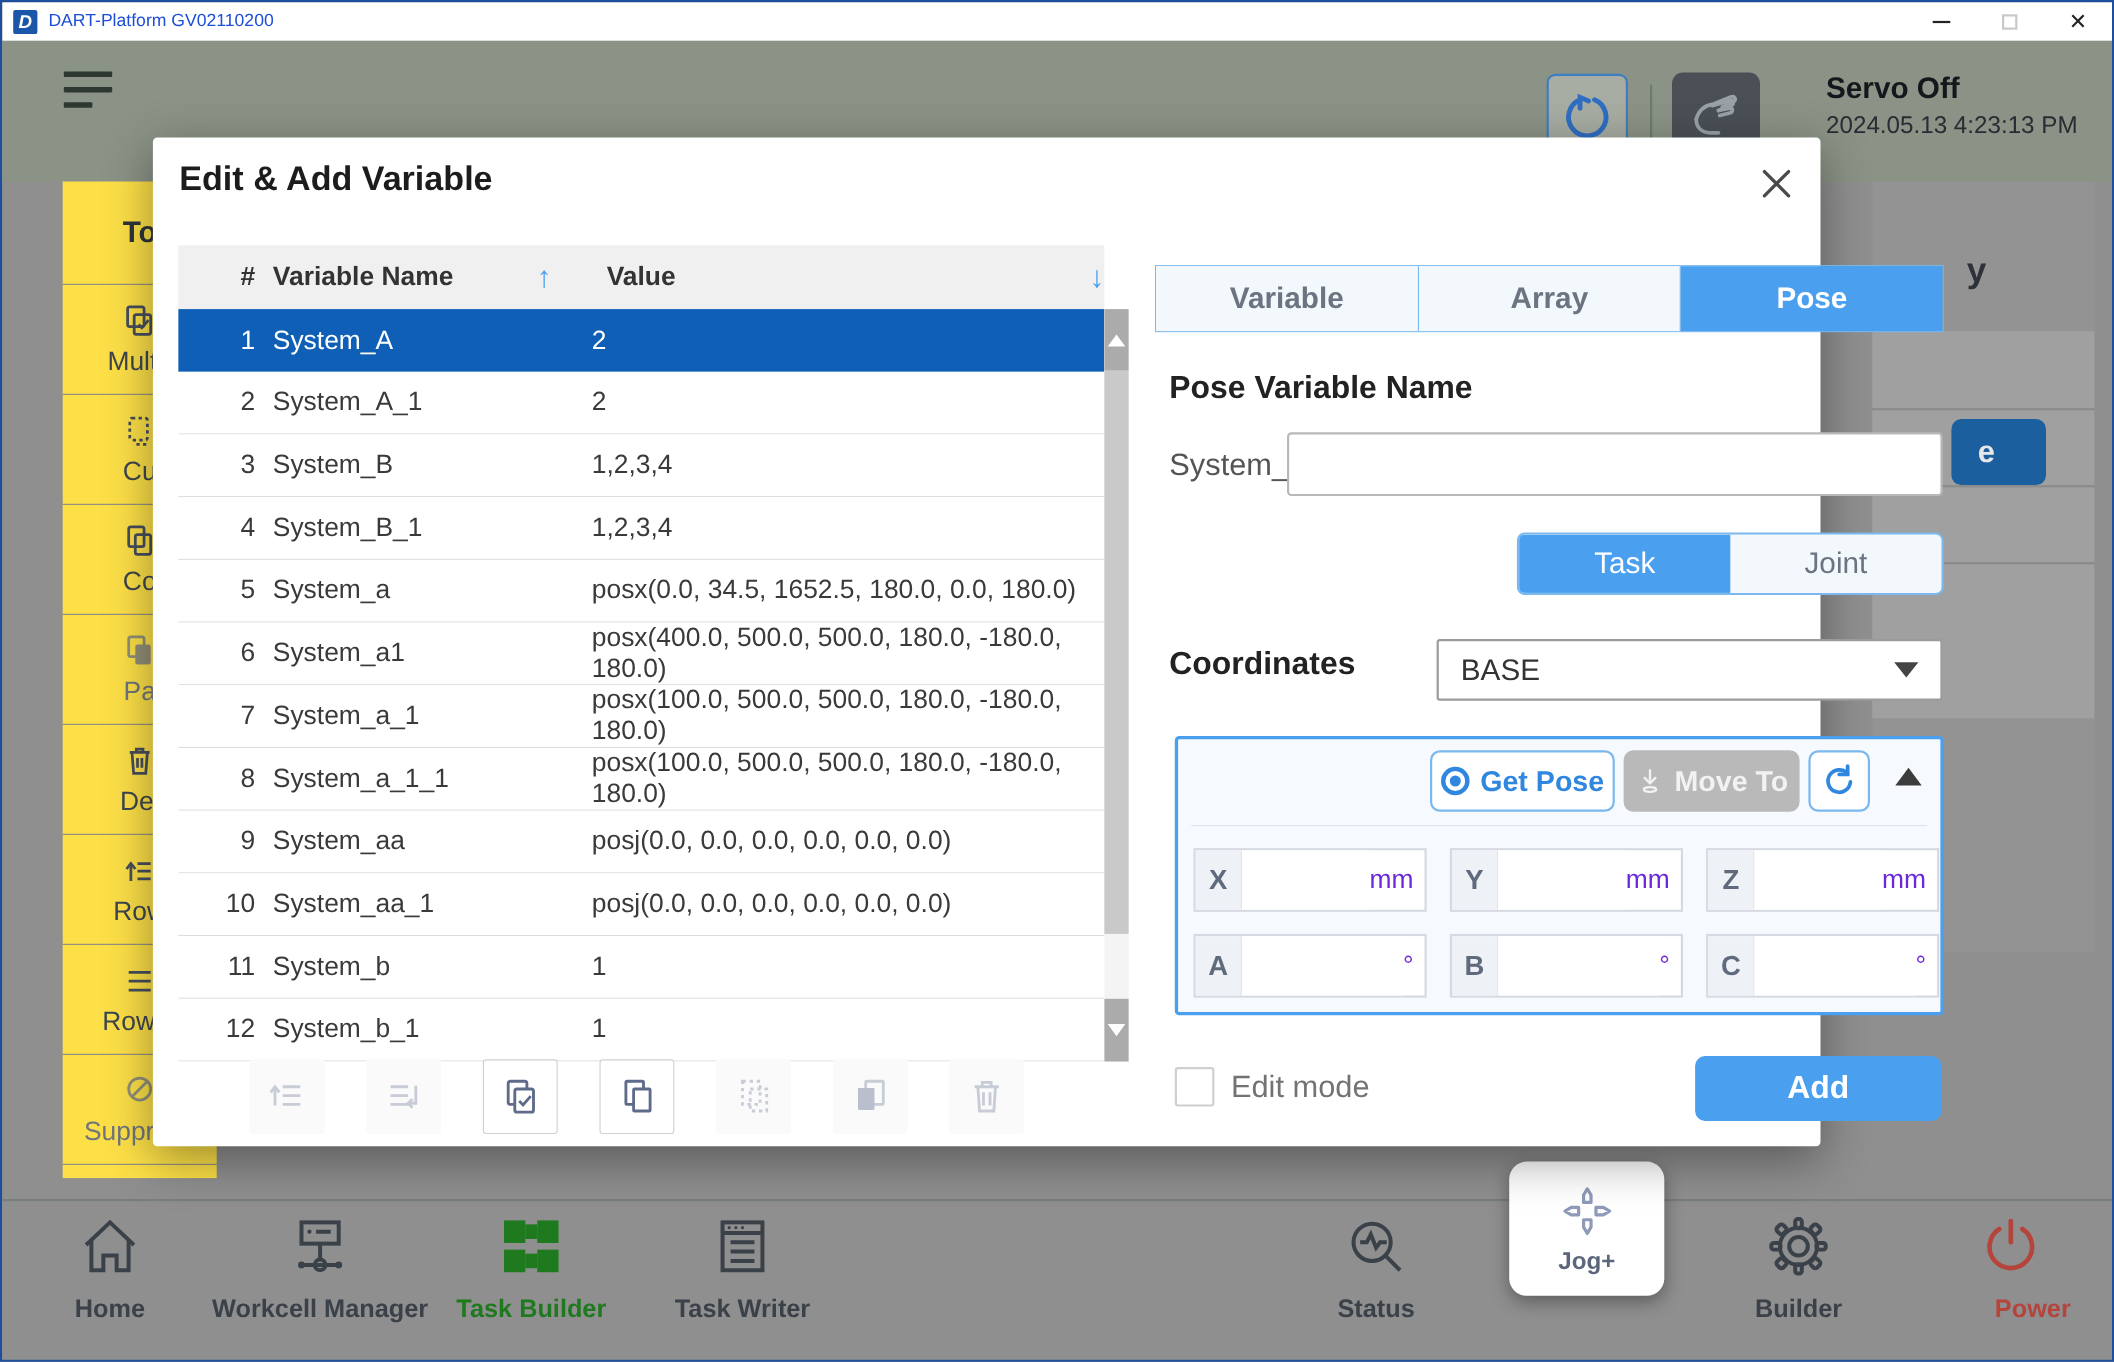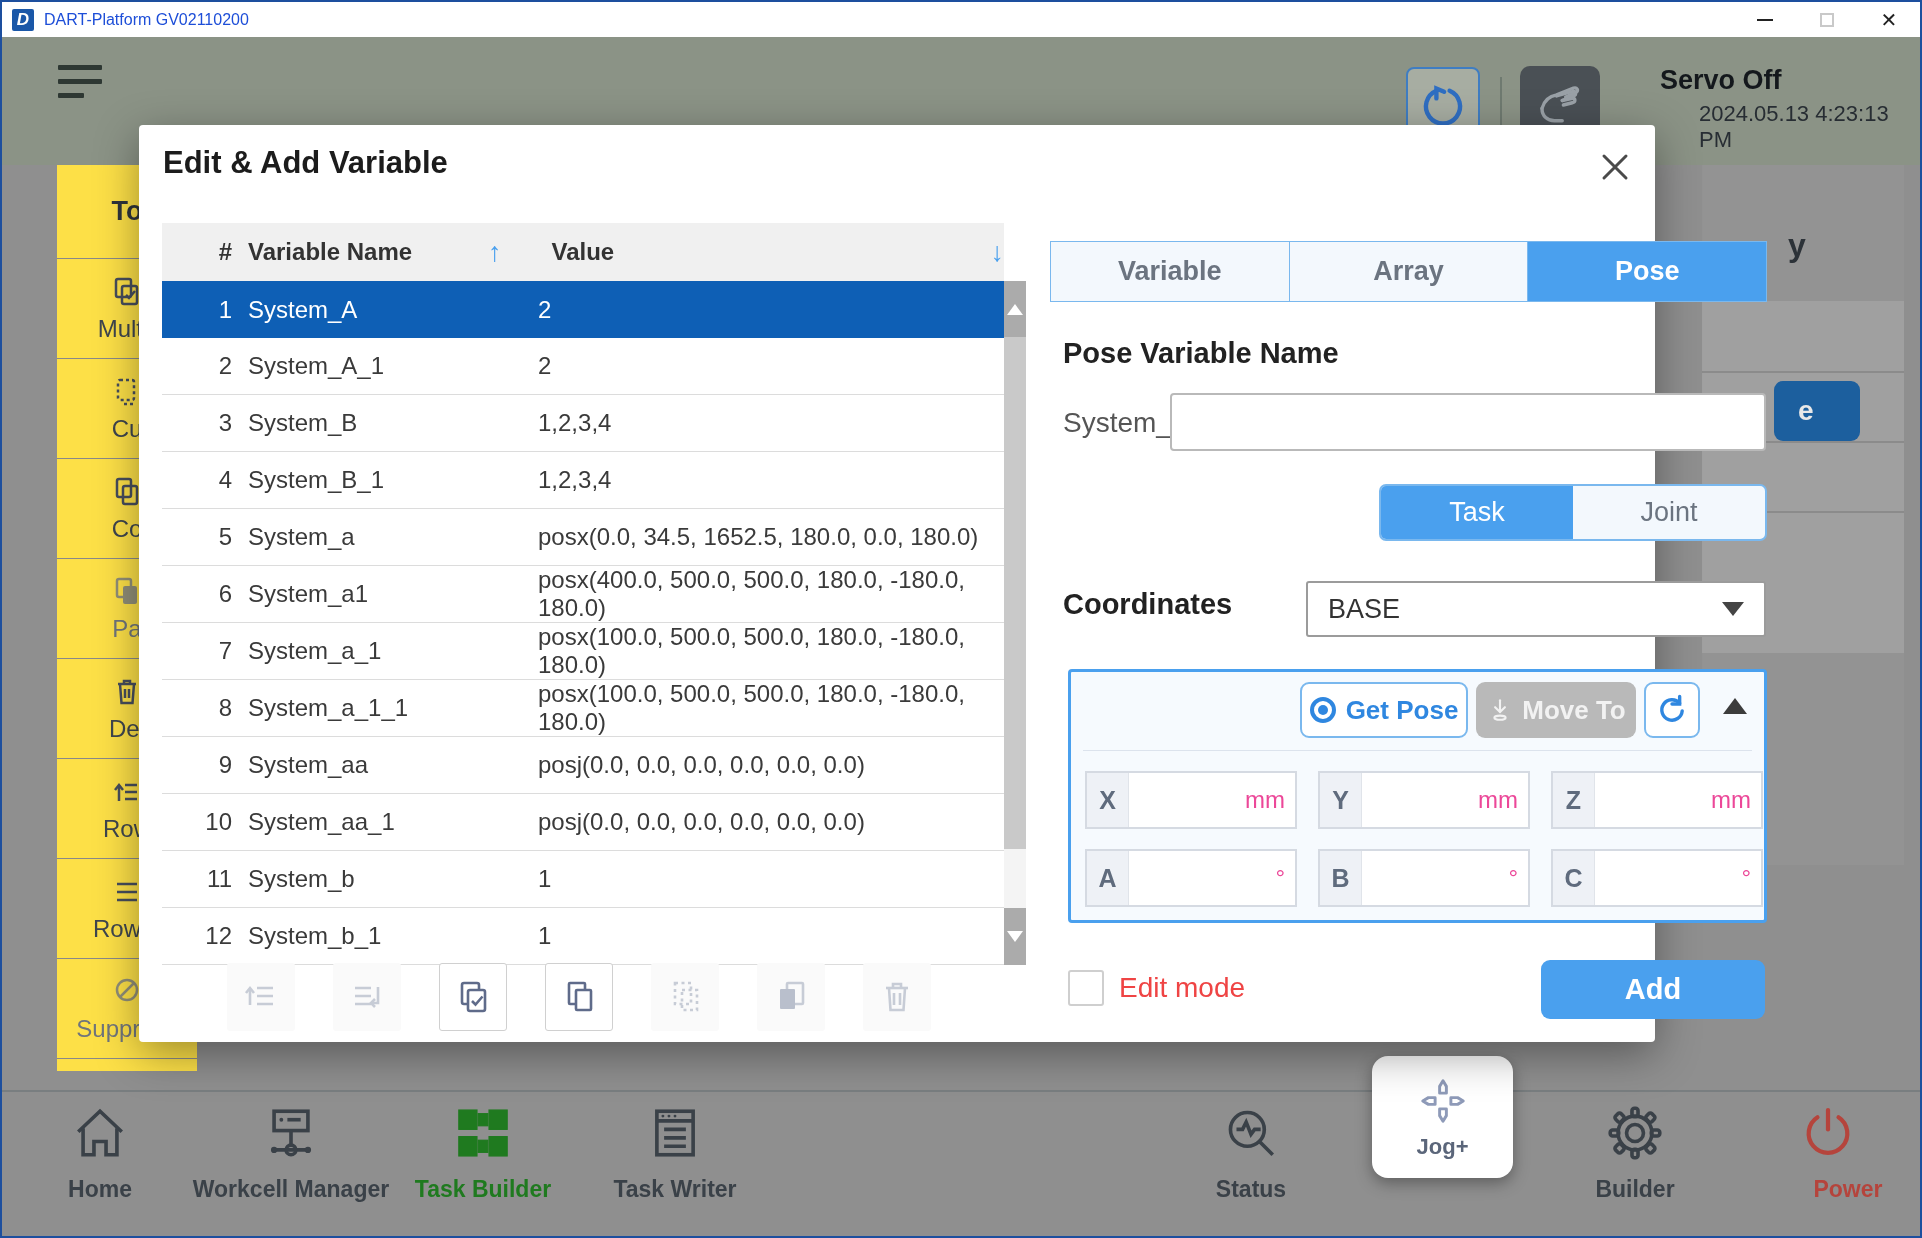--- a/index.html
+++ b/index.html
@@ -24,21 +24,21 @@
   .hamburger{position:absolute;left:56px;top:28px;width:44px;height:38px;}
   .hamburger span{display:block;height:5px;background:#2e3833;margin-bottom:9px;border-radius:1px;}
   .hamburger span:nth-child(3){width:26px;}
   .bg-task-title{position:absolute;left:146px;top:22px;font-size:36px;font-weight:bold;color:#3a444c;}
   .btn-rotate{position:absolute;left:1404px;top:30px;width:74px;height:76px;border-radius:8px;
               border:2px solid #3f7dc2;background:#a7ada2;display:flex;align-items:center;justify-content:center;}
   .hdr-divider{position:absolute;left:1498px;top:40px;width:2px;height:56px;background:#6f7a70;}
   .tile-hand{position:absolute;left:1518px;top:29px;width:80px;height:78px;border-radius:10px;
              background:#4a5055;display:flex;align-items:center;justify-content:center;}
   .servo-label{position:absolute;left:1658px;top:28px;font-size:27px;font-weight:bold;color:#14181c;}
-  .servo-time{position:absolute;left:1658px;top:64px;font-size:22px;color:#272d33;margin-left:39px;}
+  .servo-time{position:absolute;left:1658px;top:64px;font-size:22px;color:#272d33;}
   
   .sb{position:absolute;left:55px;top:128px;width:140px;bottom:165px;background:#fde047;}
   .sb-head{height:94px;display:flex;align-items:center;justify-content:center;
            font-size:27px;font-weight:bold;color:#2e343b;border-bottom:1px solid #898989;}
   .sb-tile{height:100px;border-bottom:1px solid #898989;display:flex;flex-direction:column;
            align-items:center;justify-content:center;color:#3f464e;}
   .sb-tile svg{stroke:#474e5c;}
   .sb-tile .sb-label{font-size:24px;margin-top:6px;white-space:nowrap;}
   .sb-tile.dim{color:#70757c;}
   .sb-tile.dim svg{stroke:#777c84;opacity:.8;}
@@ -137,24 +137,24 @@
   .rf-btn{position:absolute;left:573px;top:10px;width:56px;height:56px;background:#fff;
           border:2px solid #7ab8ee;border-radius:9px;display:flex;align-items:center;justify-content:center;}
   .collapse{position:absolute;left:652px;top:26px;width:0;height:0;border-left:12px solid transparent;
             border-right:12px solid transparent;border-bottom:16px solid #3c3c3c;}
   .pp-div{position:absolute;left:12px;right:12px;top:78px;height:1px;background:#dce3ed;}
   .field{position:absolute;width:212px;height:58px;border:2px solid #d5dae2;background:#fff;
          display:flex;align-items:stretch;}
   .f-label{width:42px;background:#eef1f6;border-right:1px solid #e0e4ea;display:flex;
            align-items:center;justify-content:center;font-size:25px;font-weight:bold;color:#5f6b7d;}
   .f-input{flex:1;border:none;outline:none;font-size:24px;min-width:10px;padding:0 6px;}
-  .f-unit{display:flex;align-items:center;padding-right:10px;color:#ec4899;font-size:24px;}
+  .f-unit{display:flex;align-items:center;padding-right:10px;color:#6d28d9;font-size:24px;}
   .chk{position:absolute;left:929px;top:845px;width:36px;height:36px;border:2px solid #cfcfcf;
        border-radius:3px;background:#fff;}
-  .chk-label{position:absolute;left:980px;top:847px;font-size:28px;color:#ef4444;}
+  .chk-label{position:absolute;left:980px;top:847px;font-size:28px;color:#737373;}
   .add-btn{position:absolute;left:1402px;top:835px;width:224px;height:59px;background:#4aa0ee;
            border-radius:9px;display:flex;align-items:center;justify-content:center;
            color:#fff;font-size:29px;font-weight:bold;}
   svg{display:block;}
 </style>
 </head>
 <body>
 
 <div class="app">
 

